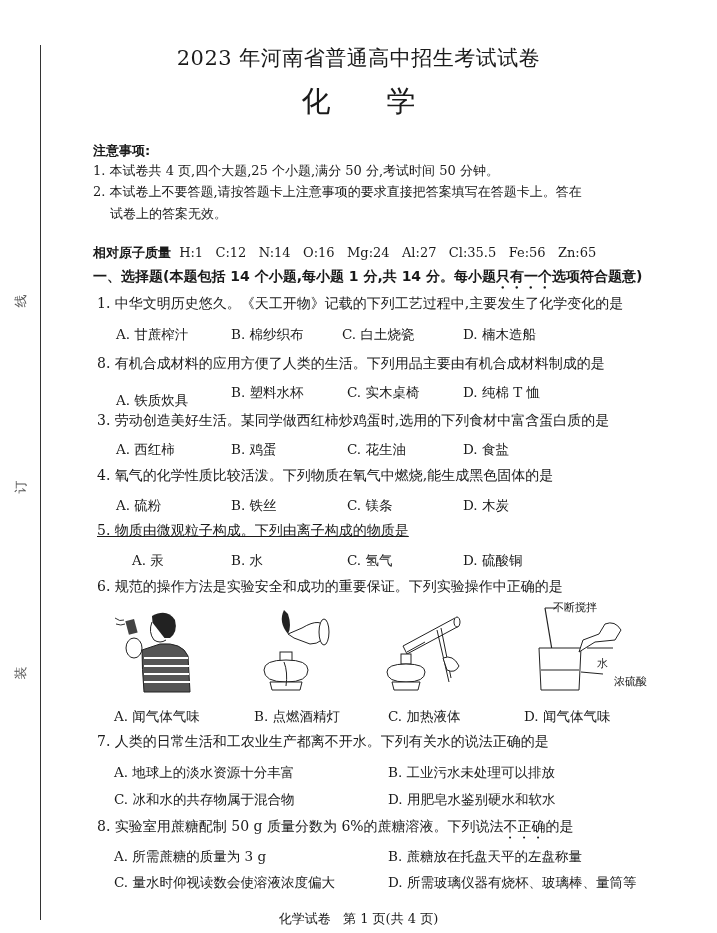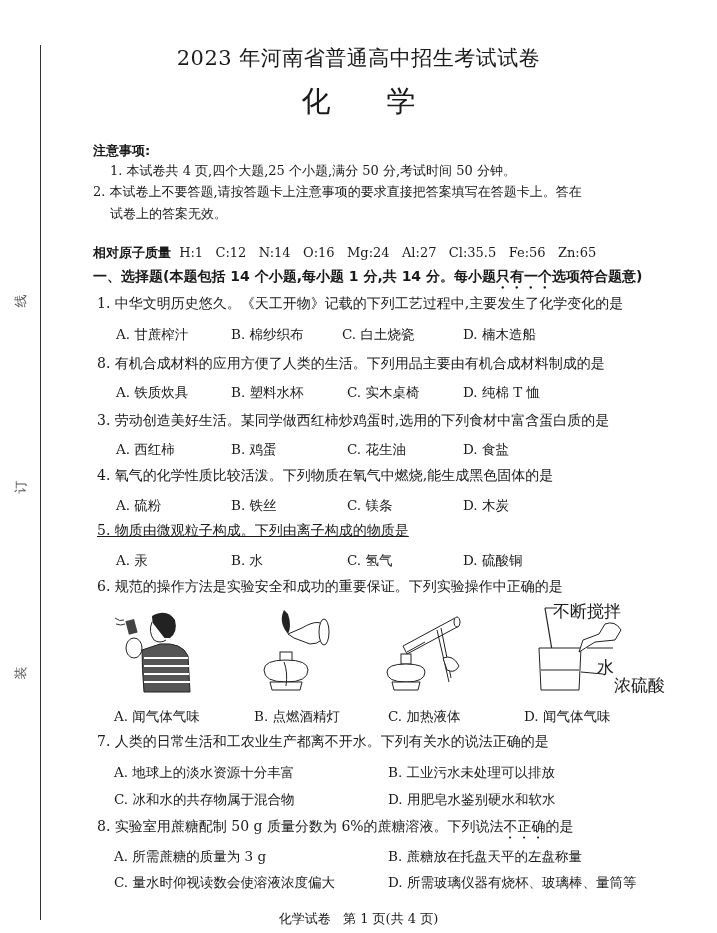--- a/index.html
+++ b/index.html
@@ -15,75 +15,75 @@
   .subject span { display: inline-block; margin: 0 28px; }
   .bold { font-family: "DejaVu Sans", "Liberation Sans", sans-serif; font-weight: bold; }
   .t13 { font-size: 13px; }
   .t14 { font-size: 14px; }
   .qtext { font-size: 14px; }
   .opt { font-size: 13.5px; }
   .dots { text-emphasis: dot; -webkit-text-emphasis: filled dot; text-emphasis-position: under; -webkit-text-emphasis-position: under; }
   .footer { left: 0; width: 717px; text-align: center; top: 910px; font-size: 13px; }
   .fig { position: absolute; top: 608px; }
   .fig svg { display: block; }
-  .small-label { font-size: 17px; position: absolute; }
+  .small-label { font-size: 11px; position: absolute; }
 </style>
 </head>
 <body>
 
 <div class="margin-line"></div>
 <div class="margin-char abs" style="top:292px;">线</div>
 <div class="margin-char abs" style="top:478px;">订</div>
 <div class="margin-char abs" style="top:664px;">装</div>
 
 <div class="abs title">2023 年河南省普通高中招生考试试卷</div>
 <div class="abs subject">
   <span>化</span><span>学</span>
 </div>
 
 <div class="abs bold t13" style="left:93px; top:142px;">注意事项:</div>
-<div class="abs t13" style="left:93px; top:162px;margin-left:17px;">1. 本试卷共 4 页,四个大题,25 个小题,满分 50 分,考试时间 50 分钟。</div>
+<div class="abs t13" style="left:93px; top:162px;">1. 本试卷共 4 页,四个大题,25 个小题,满分 50 分,考试时间 50 分钟。</div>
 <div class="abs t13" style="left:93px; top:183px;">2. 本试卷上不要答题,请按答题卡上注意事项的要求直接把答案填写在答题卡上。答在</div>
 <div class="abs t13" style="left:110px; top:205px;">试卷上的答案无效。</div>
 
 <div class="abs t13" style="left:93px; top:244px;">
   <span class="bold">相对原子质量</span>
   <span style="margin-left:4px; white-space:pre;">H:1   C:12   N:14   O:16   Mg:24   Al:27   Cl:35.5   Fe:56   Zn:65</span>
 </div>
 
 <div class="abs bold t14" style="left:93px; top:268px;">
   <span>一、选择题(本题包括 14 个小题,每小题 1 分,共 14 分。每小题</span><span class="dots">只有一个</span><span>选项符合题意)</span>
 </div>
 
 <div class="abs qtext" style="left:97px; top:295px;">1. 中华文明历史悠久。《天工开物》记载的下列工艺过程中,主要发生了化学变化的是</div>
 <div class="abs opt" style="left:116px; top:326px;">A. 甘蔗榨汁</div>
 <div class="abs opt" style="left:231px; top:326px;">B. 棉纱织布</div>
 <div class="abs opt" style="left:330px; top:326px;margin-left:12px;">C. 白土烧瓷</div>
 <div class="abs opt" style="left:463px; top:326px;">D. 楠木造船</div>
 
 <div class="abs qtext" style="left:97px; top:355px;">8. 有机合成材料的应用方便了人类的生活。下列用品主要由有机合成材料制成的是</div>
-<div class="abs opt" style="left:116px; top:384px;">A. 铁质炊具</div>
+<div class="abs opt" style="left:116px; top:392px;">A. 铁质炊具</div>
 <div class="abs opt" style="left:231px; top:384px;">B. 塑料水杯</div>
 <div class="abs opt" style="left:347px; top:384px;">C. 实木桌椅</div>
 <div class="abs opt" style="left:463px; top:384px;">D. 纯棉 T 恤</div>
 
 <div class="abs qtext" style="left:97px; top:412px;">3. 劳动创造美好生活。某同学做西红柿炒鸡蛋时,选用的下列食材中富含蛋白质的是</div>
 <div class="abs opt" style="left:116px; top:441px;">A. 西红柿</div>
 <div class="abs opt" style="left:231px; top:441px;">B. 鸡蛋</div>
 <div class="abs opt" style="left:347px; top:441px;">C. 花生油</div>
 <div class="abs opt" style="left:463px; top:441px;">D. 食盐</div>
 
 <div class="abs qtext" style="left:97px; top:467px;">4. 氧气的化学性质比较活泼。下列物质在氧气中燃烧,能生成黑色固体的是</div>
 <div class="abs opt" style="left:116px; top:497px;">A. 硫粉</div>
 <div class="abs opt" style="left:231px; top:497px;">B. 铁丝</div>
 <div class="abs opt" style="left:347px; top:497px;">C. 镁条</div>
 <div class="abs opt" style="left:463px; top:497px;">D. 木炭</div>
 
 <div class="abs qtext" style="left:97px; top:522px;text-decoration:underline;">5. 物质由微观粒子构成。下列由离子构成的物质是</div>
-<div class="abs opt" style="left:116px; top:552px;">A. 汞</div>
+<div class="abs opt" style="left:132px; top:552px;">A. 汞</div>
 <div class="abs opt" style="left:231px; top:552px;">B. 水</div>
 <div class="abs opt" style="left:347px; top:552px;">C. 氢气</div>
 <div class="abs opt" style="left:463px; top:552px;">D. 硫酸铜</div>
 
 <div class="abs qtext" style="left:97px; top:578px;">6. 规范的操作方法是实验安全和成功的重要保证。下列实验操作中正确的是</div>
 
 <div class="fig" style="left:112px;">
   <svg width="80" height="85" viewBox="0 0 80 85">
     <path d="M3 10 Q8 14 12 12 M4 16 Q9 18 13 16" stroke="#333" fill="none" stroke-width="1"></path>
     <path d="M40 8 Q55 0 63 12 Q66 24 58 30 L48 30 Q40 22 40 8Z" fill="#222"></path>

